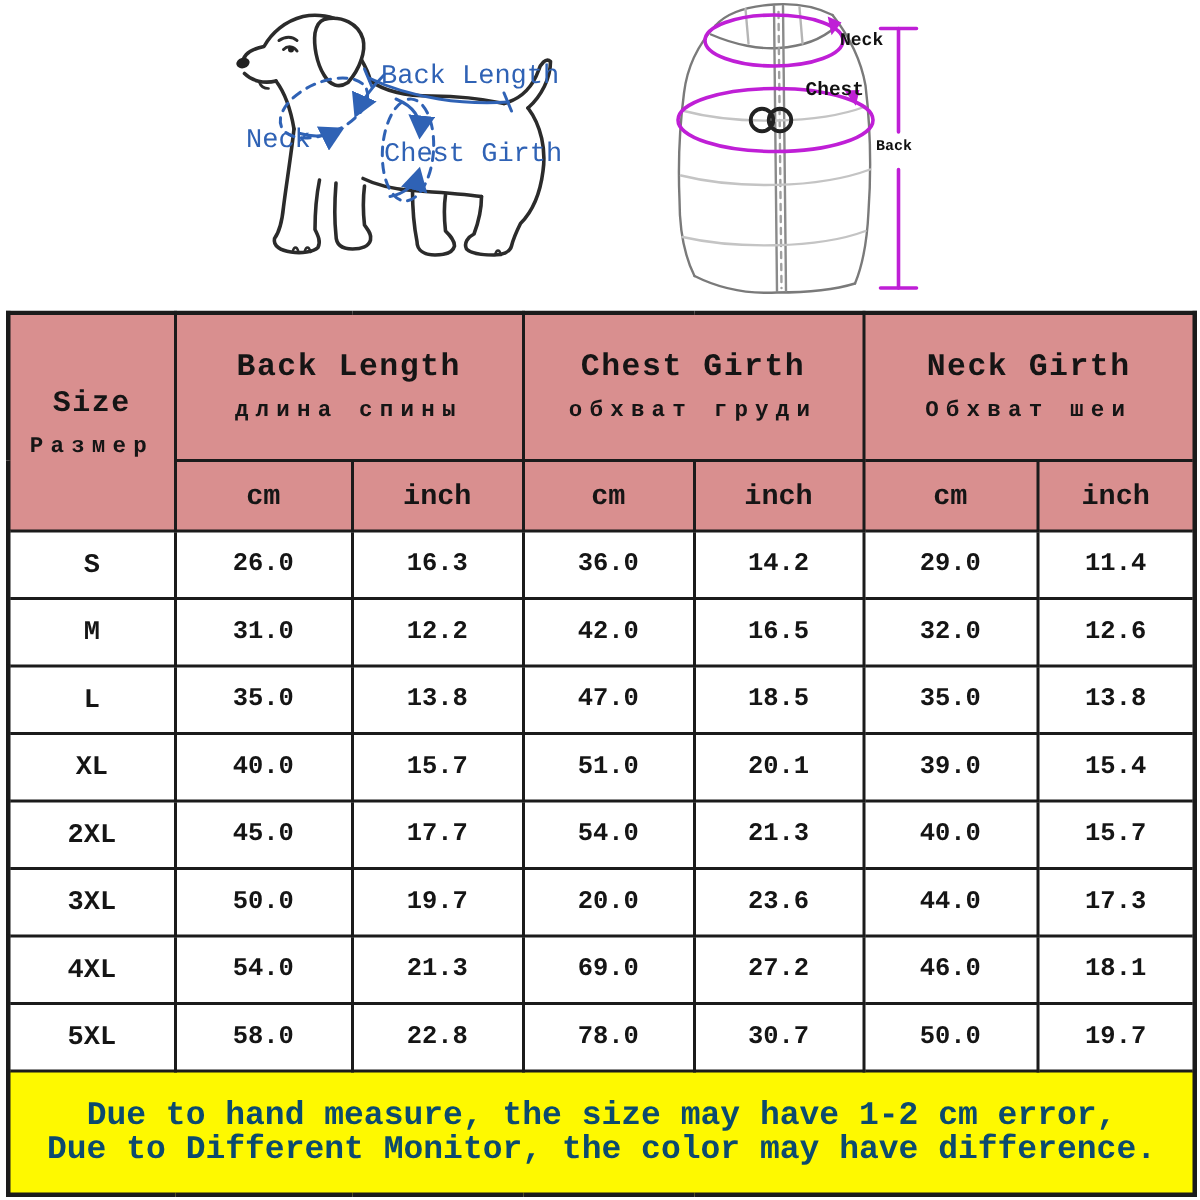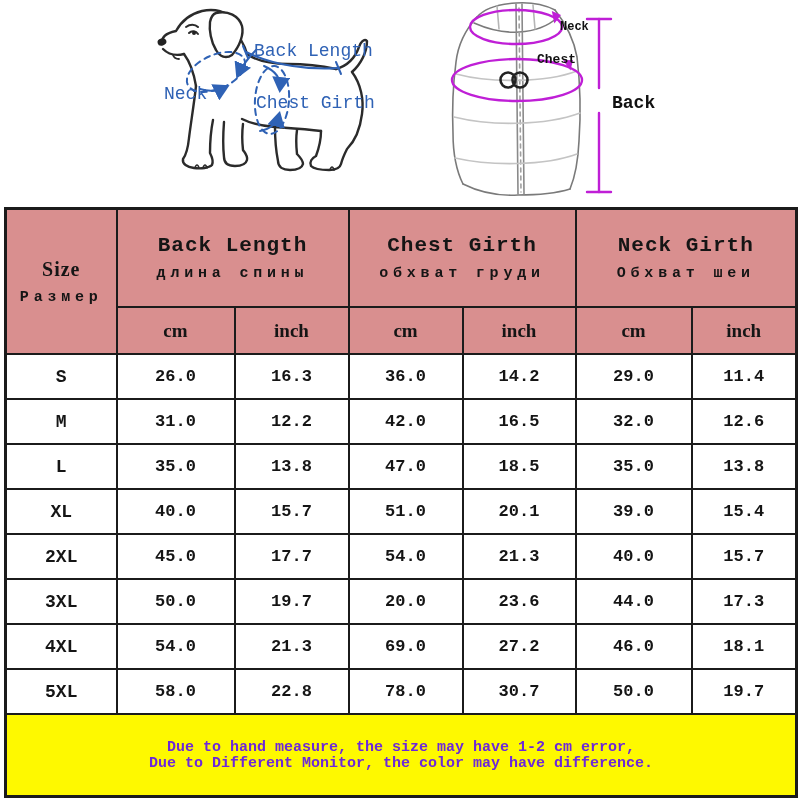--- a/index.html
+++ b/index.html
@@ -11,28 +11,28 @@
   .lbl{position:absolute;white-space:nowrap;font-family:Liberation Mono, monospace;}
   .lbl-blue{color:#2f62b5;font-size:18px;font-weight:500;}
   .lbl-vest{color:#111;font-weight:bold;}
   
   table.size-chart{border-collapse:collapse;table-layout:fixed;width:791px;margin:0 0 0 4px;
         border:3px solid #1b1b1b;}
   table.size-chart th, table.size-chart td{border:2px solid #1b1b1b;text-align:center;vertical-align:middle;
         padding:0;color:#151515;}
   thead th{background:#d98f8f;font-weight:bold;}
   tr.h1 th{height:96px;}
-  tr.h2 th{height:45px;font-size:19px;font-family:Liberation Serif, serif;}
+  tr.h2 th{height:45px;font-size:19px;}
   .th-en{font-size:21px;font-weight:bold;letter-spacing:1px;}
   .th-ru{font-size:15px;font-weight:bold;letter-spacing:0.32em;margin-top:8px;}
-  .th-size .th-en{font-size:20px;font-family:Liberation Serif, serif;}
+  .th-size .th-en{font-size:20px;}
   tbody td{height:43px;font-size:17px;font-weight:bold;background:#fff;}
   td.size-cell{font-size:18px;}
   tfoot td{background:#fef900;height:80px;}
-  .note-line{font-size:15px;font-weight:bold;color:#6d28d9;text-align:center;line-height:1;}
+  .note-line{font-size:22px;font-weight:bold;color:#0c4a6e;text-align:center;line-height:1;}
   .note-line + .note-line{margin-top:1px;}
 </style>
 </head>
 <body>
 
 <div class="page">
 
   <div class="illustrations">
 
     <svg style="left:140px;top:0px;" width="260" height="200" viewBox="0 0 260 200">
@@ -102,21 +102,21 @@
       <path d="M 0 0 L -10 4 L -6 -8 Z" fill="#bf1fd6" transform="translate(116,15) rotate(-30)"></path>
       <path d="M 0 0 L -10 4 L -6 -8 Z" fill="#bf1fd6" transform="translate(128,60) rotate(-55)"></path>
     </svg>
 
     <span class="lbl lbl-blue" style="left:254px;top:41px;">Back Length</span>
     <span class="lbl lbl-blue" style="left:164px;top:84px;">Neck</span>
     <span class="lbl lbl-blue" style="left:256px;top:93px;">Chest Girth</span>
 
     <span class="lbl lbl-vest" style="left:560px;top:20px;font-size:12px;">Neck</span>
     <span class="lbl lbl-vest" style="left:537px;top:52px;font-size:13px;">Chest</span>
-    <span class="lbl lbl-vest" style="left:612px;top:93px;font-size:18px;">Back</span>
+    <span class="lbl lbl-vest" style="left:584px;top:93px;font-size:10px;">Back</span>
   </div>
 
   <table class="size-chart">
     <colgroup>
       <col style="width:111px">
         <col style="width:118px">
         <col style="width:114px">
       <col style="width:114px">
         <col style="width:113px">
         <col style="width:116px">

